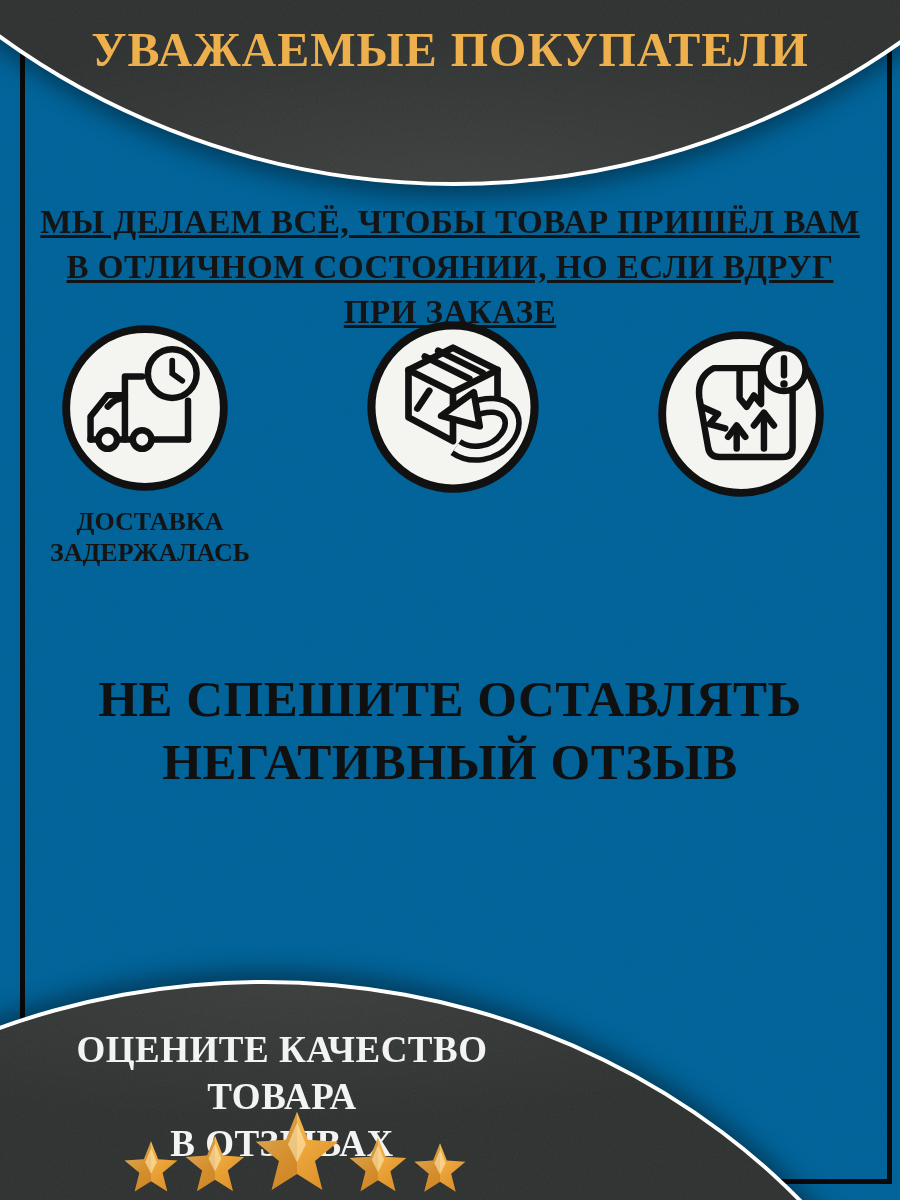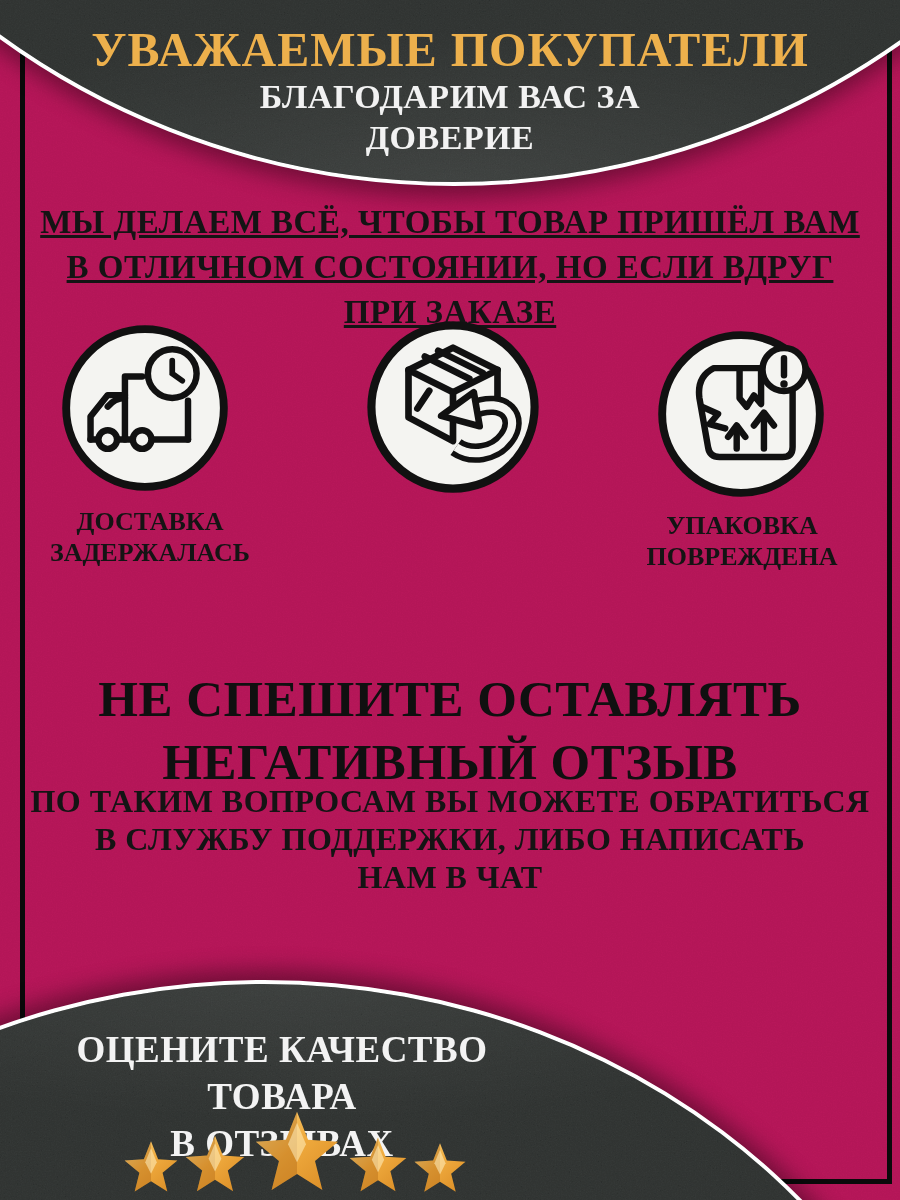--- a/index.html
+++ b/index.html
@@ -1,18 +1,18 @@
 <!DOCTYPE html>
 <html><head>
 <meta charset="utf-8">
 <style>
   html,body{margin:0;padding:0;background:#9a9a9a;}
   .page{
     position:relative;width:900px;height:1200px;margin:0 auto;
-    background:#be185d;overflow:hidden;
+    background:#0369a1;overflow:hidden;
     font-family:"Liberation Serif","DejaVu Serif",serif;font-weight:700;
   }
   .ml{white-space:pre-line;}
   
   .frame{position:absolute;left:20px;top:18px;right:8px;bottom:16px;border:5px solid #0b0b0b;z-index:1;}
   .page-grain{position:absolute;left:0;top:0;width:900px;height:1200px;z-index:1;pointer-events:none;}
   
   .dome{position:absolute;border-radius:50%;background:#262b29;border:4px solid #ffffff;overflow:hidden;z-index:2;}
   .dome-top{left:-321px;top:-1364px;width:1542px;height:1542px;box-shadow:0 10px 22px rgba(0,0,0,.38);}
   .dome-bottom{left:-460px;top:980px;width:1440px;height:1320px;box-shadow:0 -10px 22px rgba(0,0,0,.38);}
@@ -96,22 +96,20 @@
 
   <div class="dome dome-bottom">
     <svg class="dome-grain" aria-hidden="true" preserveAspectRatio="none">
       <rect width="100%" height="100%" filter="url(#grainW)" opacity="0.10"></rect>
       <rect width="100%" height="100%" filter="url(#grainD)" opacity="0.18"></rect>
     </svg>
     <div class="sheen-bottom"></div>
   </div>
 
   <div class="top-title">УВАЖАЕМЫЕ ПОКУПАТЕЛИ</div>
-  <div class="top-sub ml">БЛАГОДАРИМ ВАС ЗА
-ДОВЕРИЕ</div>
 
   <div class="intro ml">МЫ ДЕЛАЕМ ВСЁ, ЧТОБЫ ТОВАР ПРИШЁЛ ВАМ
 В ОТЛИЧНОМ СОСТОЯНИИ, НО ЕСЛИ ВДРУГ
 ПРИ ЗАКАЗЕ</div>
 
   <div class="issue-circle c1">
     <svg viewBox="0 0 120 120" aria-hidden="true">
       <circle cx="60" cy="60" r="55" fill="#f4f4f1" stroke="#111" stroke-width="5.5"></circle>
       <g fill="none" stroke="#111" stroke-width="4.5" stroke-linecap="round" stroke-linejoin="round">
         <path d="M22 82 V66 L34 51 H46"></path>
@@ -156,29 +154,24 @@
         <path d="M57 84 V69"></path>
         <path d="M51 76 L57 68 L63 76"></path>
         <path d="M76 84 V60"></path>
         <path d="M69 68 L76 59 L83 68"></path>
       </g>
       <circle cx="90" cy="29" r="15" fill="#f4f4f1" stroke="#111" stroke-width="4.5"></circle>
       <path d="M90 21 V33" fill="none" stroke="#111" stroke-width="4.5" stroke-linecap="round"></path>
       <circle cx="90" cy="39" r="2.6" fill="#111"></circle>
     </svg>
   </div>
-  <div class="issue-label ml l3">УПАКОВКА
-ПОВРЕЖДЕНА</div>
 
   <div class="warning ml">НЕ СПЕШИТЕ ОСТАВЛЯТЬ
 НЕГАТИВНЫЙ ОТЗЫВ</div>
 
-  <div class="support ml">ПО ТАКИМ ВОПРОСАМ ВЫ МОЖЕТЕ ОБРАТИТЬСЯ
-В СЛУЖБУ ПОДДЕРЖКИ, ЛИБО НАПИСАТЬ
-НАМ В ЧАТ</div>
 
   <div class="footer-heading ml">ОЦЕНИТЕ КАЧЕСТВО ТОВАРА
 В ОТЗЫВАХ</div>
 
   <div class="stars">
     <svg class="s1" viewBox="0 0 100 95" aria-hidden="true">
       <polygon points="50,4 62.3,35 95.7,37.2 70,58.5 78.2,90.8 50,73 21.8,90.8 30,58.5 4.3,37.2 37.7,35" fill="url(#goldGrad)"></polygon>
       <polygon points="50,4 50,73 21.8,90.8 30,58.5 4.3,37.2 37.7,35" fill="rgba(146,74,6,0.28)"></polygon>
       <polygon points="50,16 60,40 50,60 40,40" fill="rgba(255,241,195,0.55)"></polygon>
     </svg>

